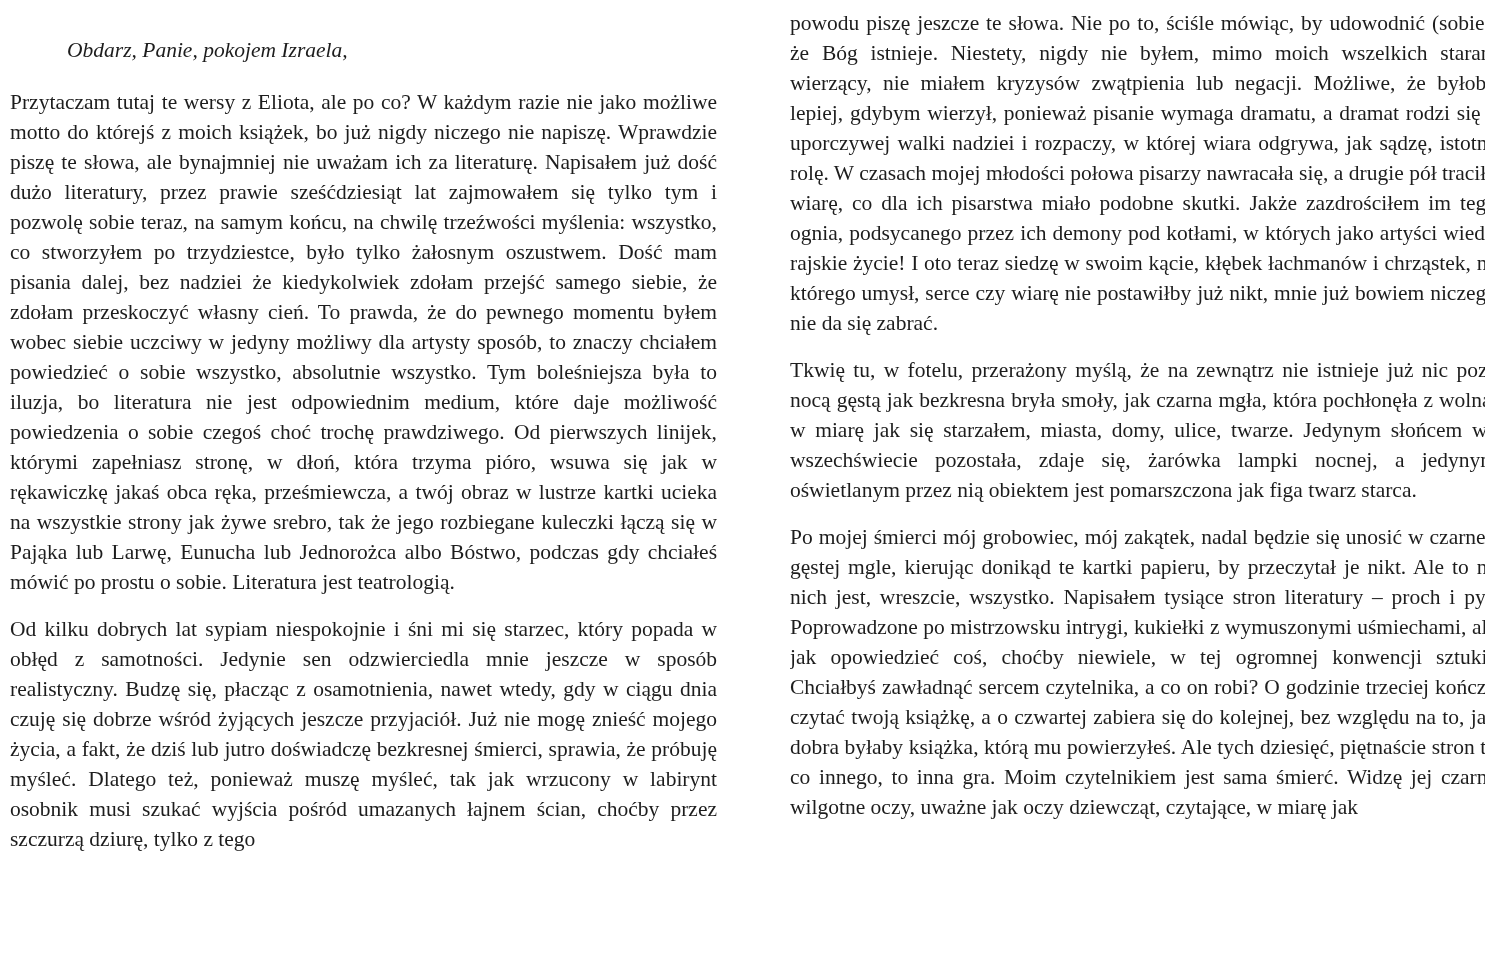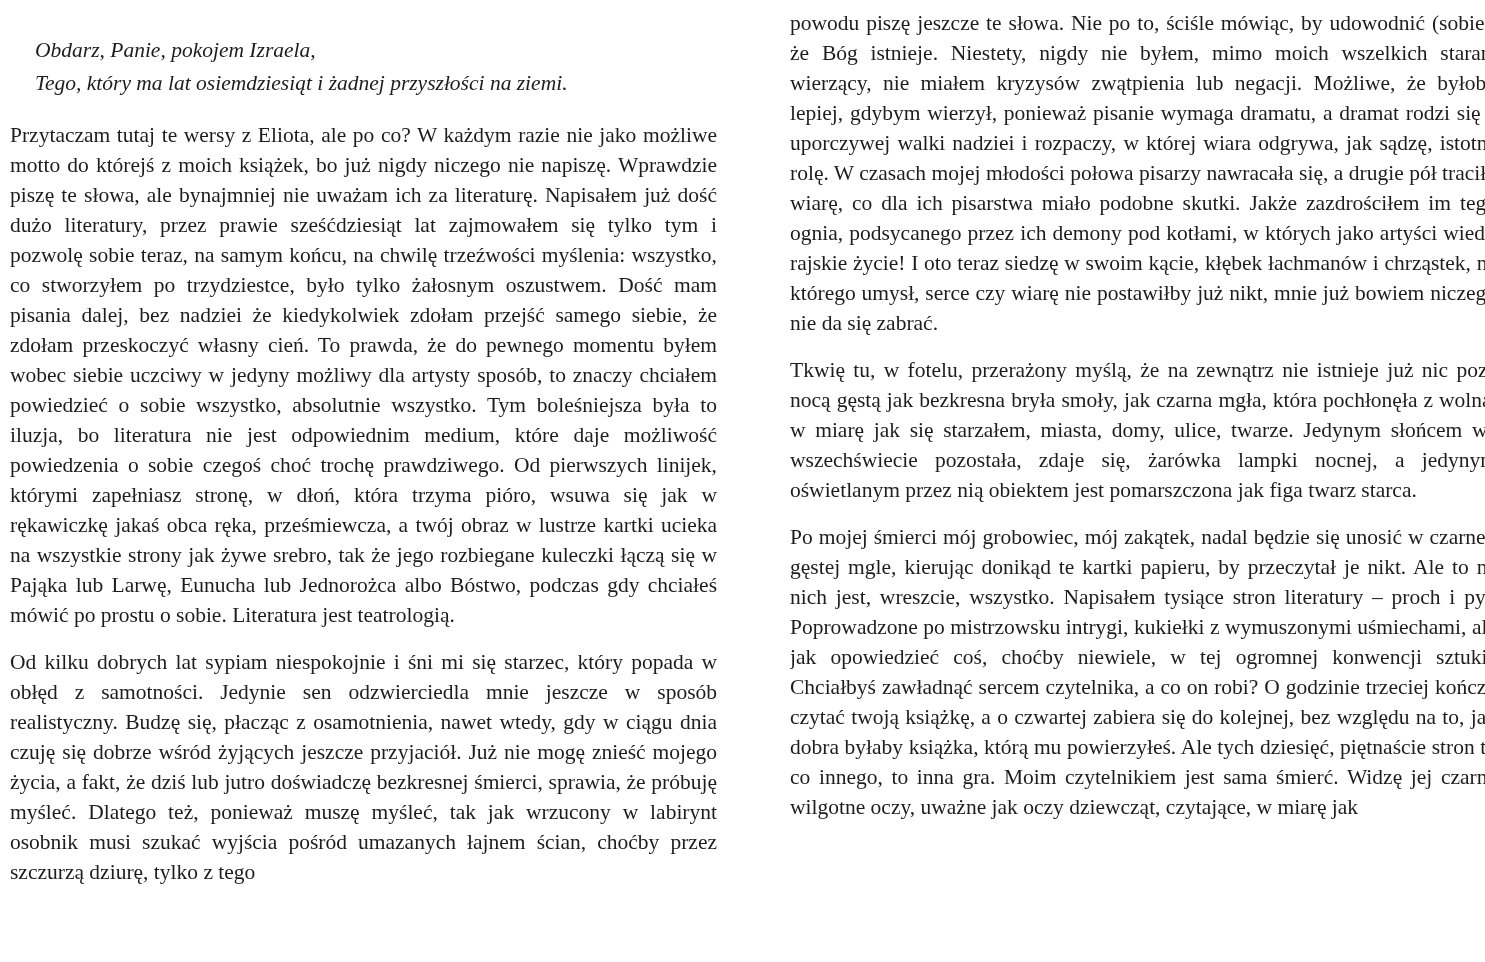--- a/index.html
+++ b/index.html
@@ -29,36 +29,35 @@
     overflow: hidden;
   }
   .column-left  { width: 707px; }
   .column-right { width: 707px; margin-left: 27px; }
   .epigraph {
     font-style: italic;
     margin: 26px 0 20px 25px;
     line-height: 33px;
     text-align: left;
   }
-  .epigraph-line { display: block; }
+  .epigraph-line { display: block; margin-left: 32px; }
   p.body-paragraph {
     text-align: justify;
     margin: 0 0 17px 0;
   }
   p.body-paragraph:last-child { margin-bottom: 0; font-family: Liberation Serif, serif; }
 </style>
 </head>
 <body>
 
 <div class="page">
 
   <div class="column column-left">
     <div class="epigraph">
       <span class="epigraph-line">Obdarz, Panie, pokojem Izraela,</span>
-      <span class="epigraph-line">Tego, który ma lat osiemdziesiąt i żadnej przyszłości na ziemi.</span>
     </div>
     <p class="body-paragraph">Przytaczam tutaj te wersy z Eliota, ale po co? W każdym razie nie jako możliwe motto do którejś z moich książek, bo już nigdy niczego nie napiszę. Wprawdzie piszę te słowa, ale bynajmniej nie uważam ich za literaturę. Napisałem już dość dużo literatury, przez prawie sześćdziesiąt lat zajmowałem się tylko tym i pozwolę sobie teraz, na samym końcu, na chwilę trzeźwości myślenia: wszystko, co stworzyłem po trzydziestce, było tylko żałosnym oszustwem. Dość mam pisania dalej, bez nadziei że kiedykolwiek zdołam przejść samego siebie, że zdołam przeskoczyć własny cień. To prawda, że do pewnego momentu byłem wobec siebie uczciwy w jedyny możliwy dla artysty sposób, to znaczy chciałem powiedzieć o sobie wszystko, absolutnie wszystko. Tym boleśniejsza była to iluzja, bo literatura nie jest odpowiednim medium, które daje możliwość powiedzenia o sobie czegoś choć trochę prawdziwego. Od pierwszych linijek, którymi zapełniasz stronę, w dłoń, która trzyma pióro, wsuwa się jak w rękawiczkę jakaś obca ręka, prześmiewcza, a twój obraz w lustrze kartki ucieka na wszystkie strony jak żywe srebro, tak że jego rozbiegane kuleczki łączą się w Pająka lub Larwę, Eunucha lub Jednorożca albo Bóstwo, podczas gdy chciałeś mówić po prostu o sobie. Literatura jest teatrologią.</p>
     <p class="body-paragraph">Od kilku dobrych lat sypiam niespokojnie i śni mi się starzec, który popada w obłęd z samotności. Jedynie sen odzwierciedla mnie jeszcze w sposób realistyczny. Budzę się, płacząc z osamotnienia, nawet wtedy, gdy w ciągu dnia czuję się dobrze wśród żyjących jeszcze przyjaciół. Już nie mogę znieść mojego życia, a fakt, że dziś lub jutro doświadczę bezkresnej śmierci, sprawia, że próbuję myśleć. Dlatego też, ponieważ muszę myśleć, tak jak wrzucony w labirynt osobnik musi szukać wyjścia pośród umazanych łajnem ścian, choćby przez szczurzą dziurę, tylko z tego</p>
   </div>
 
   <div class="column column-right">
     <p class="body-paragraph">powodu piszę jeszcze te słowa. Nie po to, ściśle mówiąc, by udowodnić (sobie), że Bóg istnieje. Niestety, nigdy nie byłem, mimo moich wszelkich starań, wierzący, nie miałem kryzysów zwątpienia lub negacji. Możliwe, że byłoby lepiej, gdybym wierzył, ponieważ pisanie wymaga dramatu, a dramat rodzi się z uporczywej walki nadziei i rozpaczy, w której wiara odgrywa, jak sądzę, istotną rolę. W czasach mojej młodości połowa pisarzy nawracała się, a drugie pół traciło wiarę, co dla ich pisarstwa miało podobne skutki. Jakże zazdrościłem im tego ognia, podsycanego przez ich demony pod kotłami, w których jako artyści wiedli rajskie życie! I oto teraz siedzę w swoim kącie, kłębek łachmanów i chrząstek, na którego umysł, serce czy wiarę nie postawiłby już nikt, mnie już bowiem niczego nie da się zabrać.</p>
     <p class="body-paragraph">Tkwię tu, w fotelu, przerażony myślą, że na zewnątrz nie istnieje już nic poza nocą gęstą jak bezkresna bryła smoły, jak czarna mgła, która pochłonęła z wolna, w miarę jak się starzałem, miasta, domy, ulice, twarze. Jedynym słońcem we wszechświecie pozostała, zdaje się, żarówka lampki nocnej, a jedynym oświetlanym przez nią obiektem jest pomarszczona jak figa twarz starca.</p>
     <p class="body-paragraph">Po mojej śmierci mój grobowiec, mój zakątek, nadal będzie się unosić w czarnej, gęstej mgle, kierując donikąd te kartki papieru, by przeczytał je nikt. Ale to na nich jest, wreszcie, wszystko. Napisałem tysiące stron literatury – proch i pył. Poprowadzone po mistrzowsku intrygi, kukiełki z wymuszonymi uśmiechami, ale jak opowiedzieć coś, choćby niewiele, w tej ogromnej konwencji sztuki? Chciałbyś zawładnąć sercem czytelnika, a co on robi? O godzinie trzeciej kończy czytać twoją książkę, a o czwartej zabiera się do kolejnej, bez względu na to, jak dobra byłaby książka, którą mu powierzyłeś. Ale tych dziesięć, piętnaście stron to co innego, to inna gra. Moim czytelnikiem jest sama śmierć. Widzę jej czarne wilgotne oczy, uważne jak oczy dziewcząt, czytające, w miarę jak</p>
   </div>

